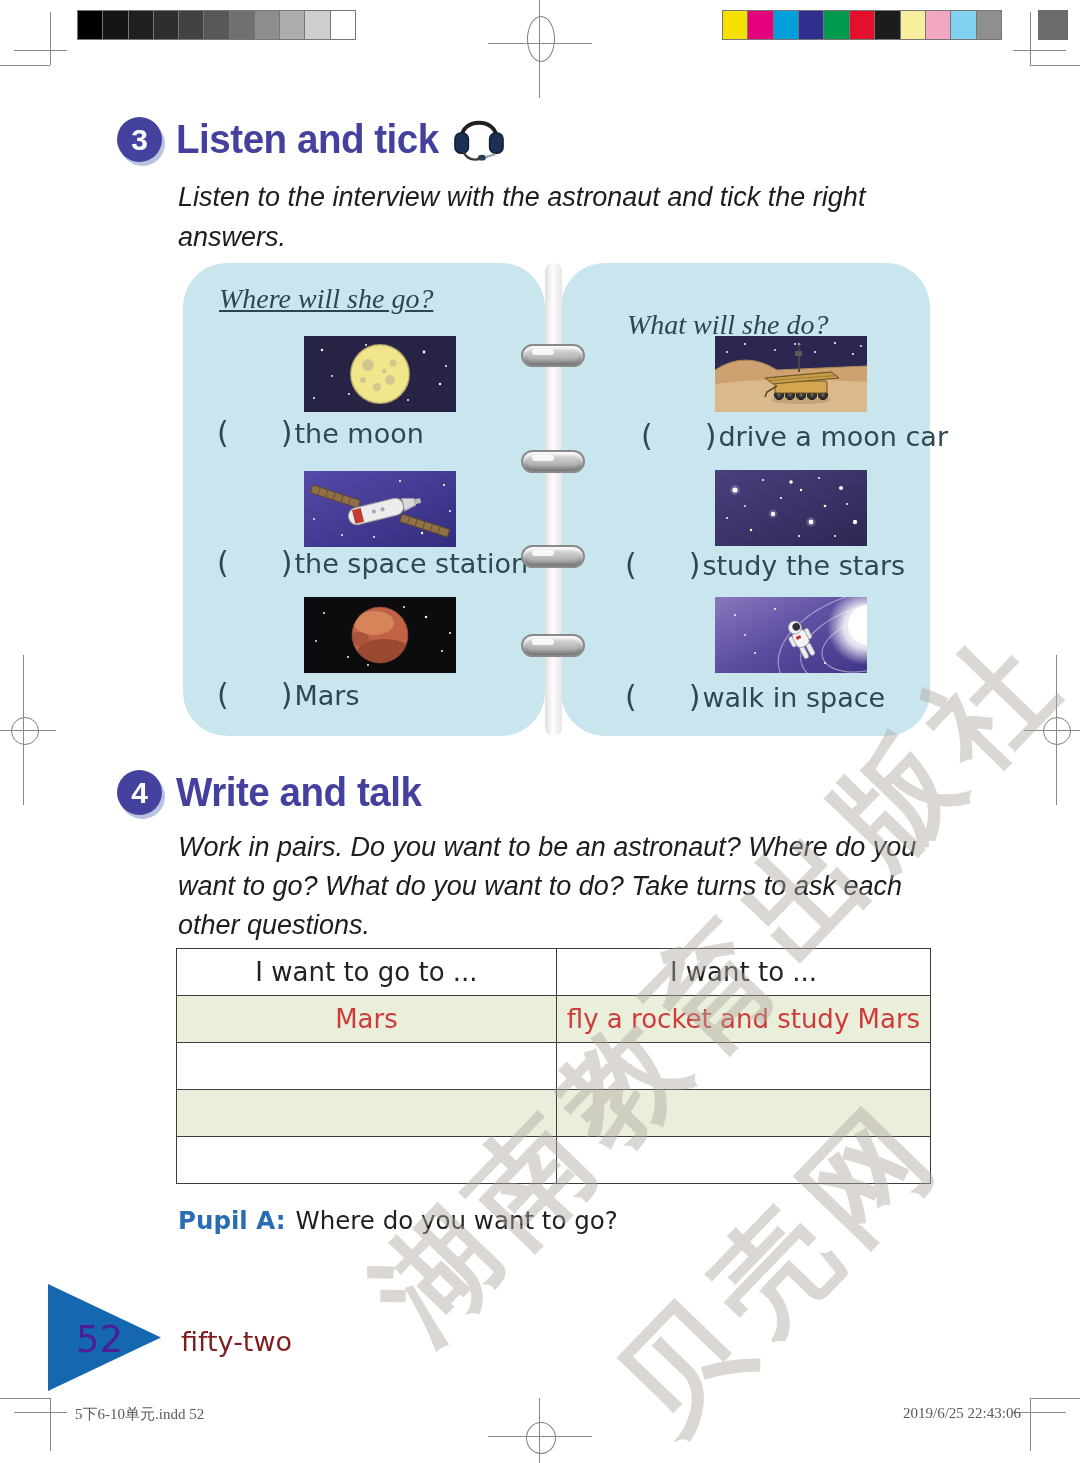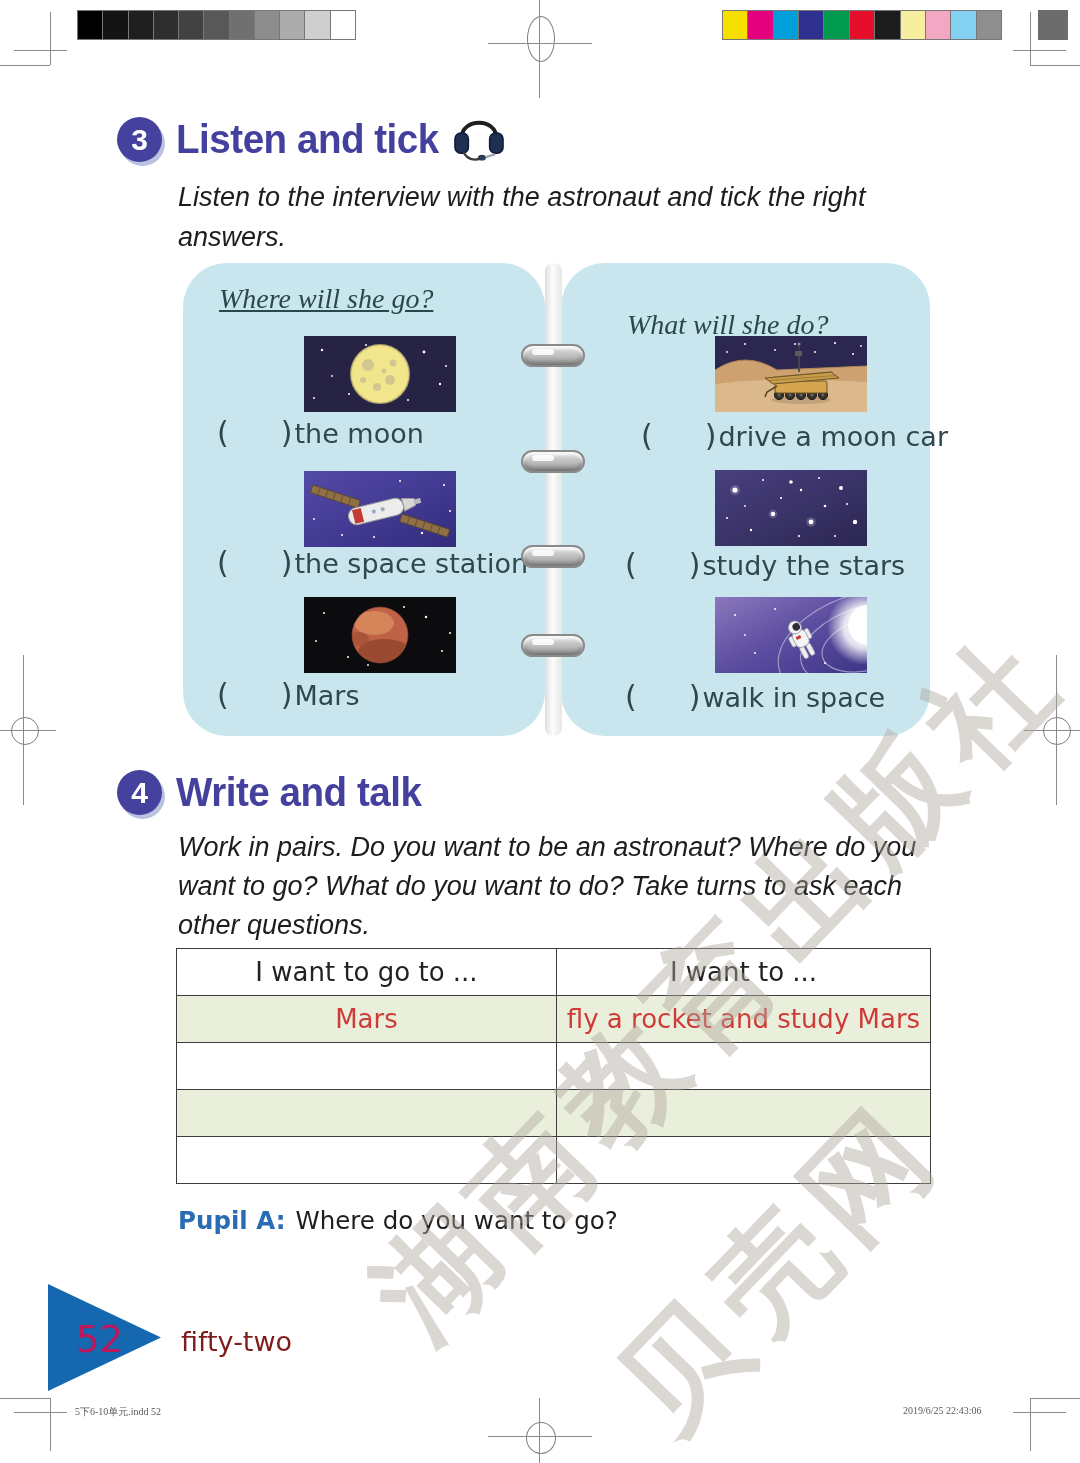--- a/index.html
+++ b/index.html
@@ -47,23 +47,23 @@
              table-layout:fixed;font-size:26px;}
   table.fill td{border:1.6px solid #3d3d3d;text-align:center;padding:0;height:46px;}
   tr.g td{background:#e9efdb;}
   td.red{color:#cf3b38;font-weight:500;}
   
   .dlg{position:absolute;left:178px;font-size:24.5px;color:#1f1f1f;z-index:3;white-space:nowrap;}
   .speaker{color:#2a6cb3;font-weight:bold;margin-right:10px;}
   
   .page-tab{position:absolute;left:48px;top:1284px;width:113px;height:107px;background:#1568af;
             clip-path:polygon(0 0,100% 50%,0 100%);z-index:3;}
-  .page-num{position:absolute;left:76px;top:1318px;color:#be185d;font-size:37px;z-index:4;}
+  .page-num{position:absolute;left:76px;top:1318px;color:#4c1d95;font-size:37px;z-index:4;}
   .page-word{position:absolute;left:181px;top:1326px;font-size:27px;color:#7f1d1d;z-index:3;}
-  .print-note{position:absolute;top:1405px;font-size:10px;color:#5a5a5a;z-index:3;
+  .print-note{position:absolute;top:1405px;font-size:15px;color:#5a5a5a;z-index:3;
               font-family:"Liberation Serif",serif;}
 </style>
 </head>
 <body>
 
 <div class="page">
 
   <div class="bar" style="left:77px;width:279px;">
     <div style="background:#000"></div>
       <div style="background:#141414"></div>

